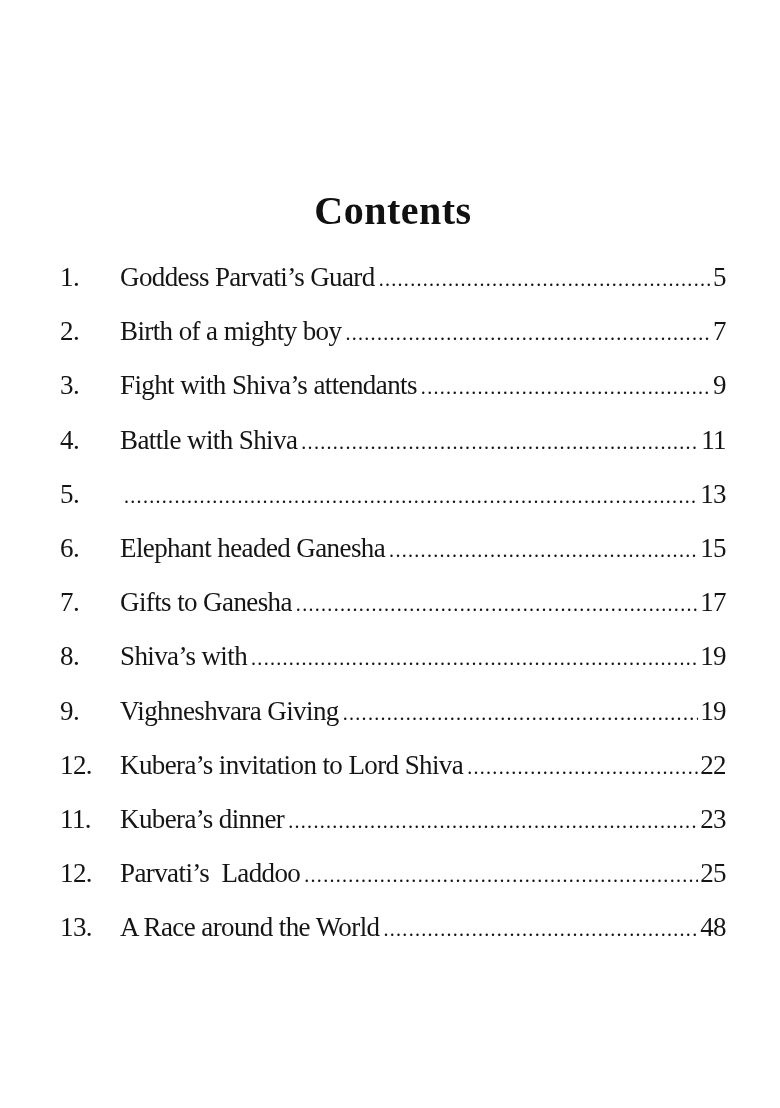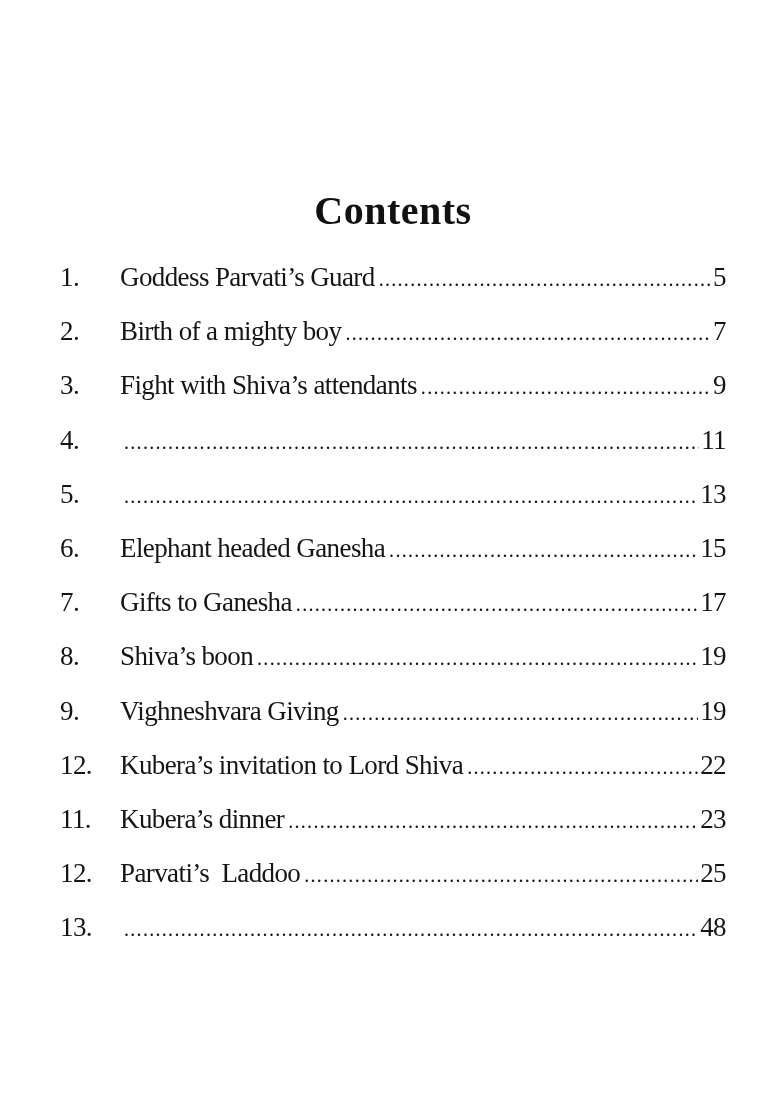--- a/index.html
+++ b/index.html
@@ -83,20 +83,21 @@
     <span class="page">7</span>
   </div>
   <div class="row">
     <span class="num">3.</span>
     <span class="label">Fight with Shiva’s attendants</span>
     <span class="leader"></span>
     <span class="page">9</span>
   </div>
   <div class="row">
     <span class="num">4.</span>
+    <span class="label">Battle with Shiva</span>
     <span class="leader"></span>
     <span class="page">11</span>
   </div>
   <div class="row">
     <span class="num">5.</span>
     <span class="leader"></span>
     <span class="page">13</span>
   </div>
   <div class="row">
     <span class="num">6.</span>
@@ -105,21 +106,21 @@
     <span class="page">15</span>
   </div>
   <div class="row">
     <span class="num">7.</span>
     <span class="label">Gifts to Ganesha</span>
     <span class="leader"></span>
     <span class="page">17</span>
   </div>
   <div class="row">
     <span class="num">8.</span>
-    <span class="label">Shiva’s boon</span>
+    <span class="label">Shiva’s with</span>
     <span class="leader"></span>
     <span class="page">19</span>
   </div>
   <div class="row">
     <span class="num">9.</span>
     <span class="label">Vighneshvara Giving</span>
     <span class="leader"></span>
     <span class="page">19</span>
   </div>
   <div class="row">
@@ -135,16 +136,17 @@
     <span class="page">23</span>
   </div>
   <div class="row">
     <span class="num">12.</span>
     <span class="label" style="white-space:pre;">Parvati’s  Laddoo</span>
     <span class="leader"></span>
     <span class="page">25</span>
   </div>
   <div class="row">
     <span class="num">13.</span>
+    <span class="label">A Race around the World</span>
     <span class="leader"></span>
     <span class="page">48</span>
   </div>
 </div>
 
 </body></html>

